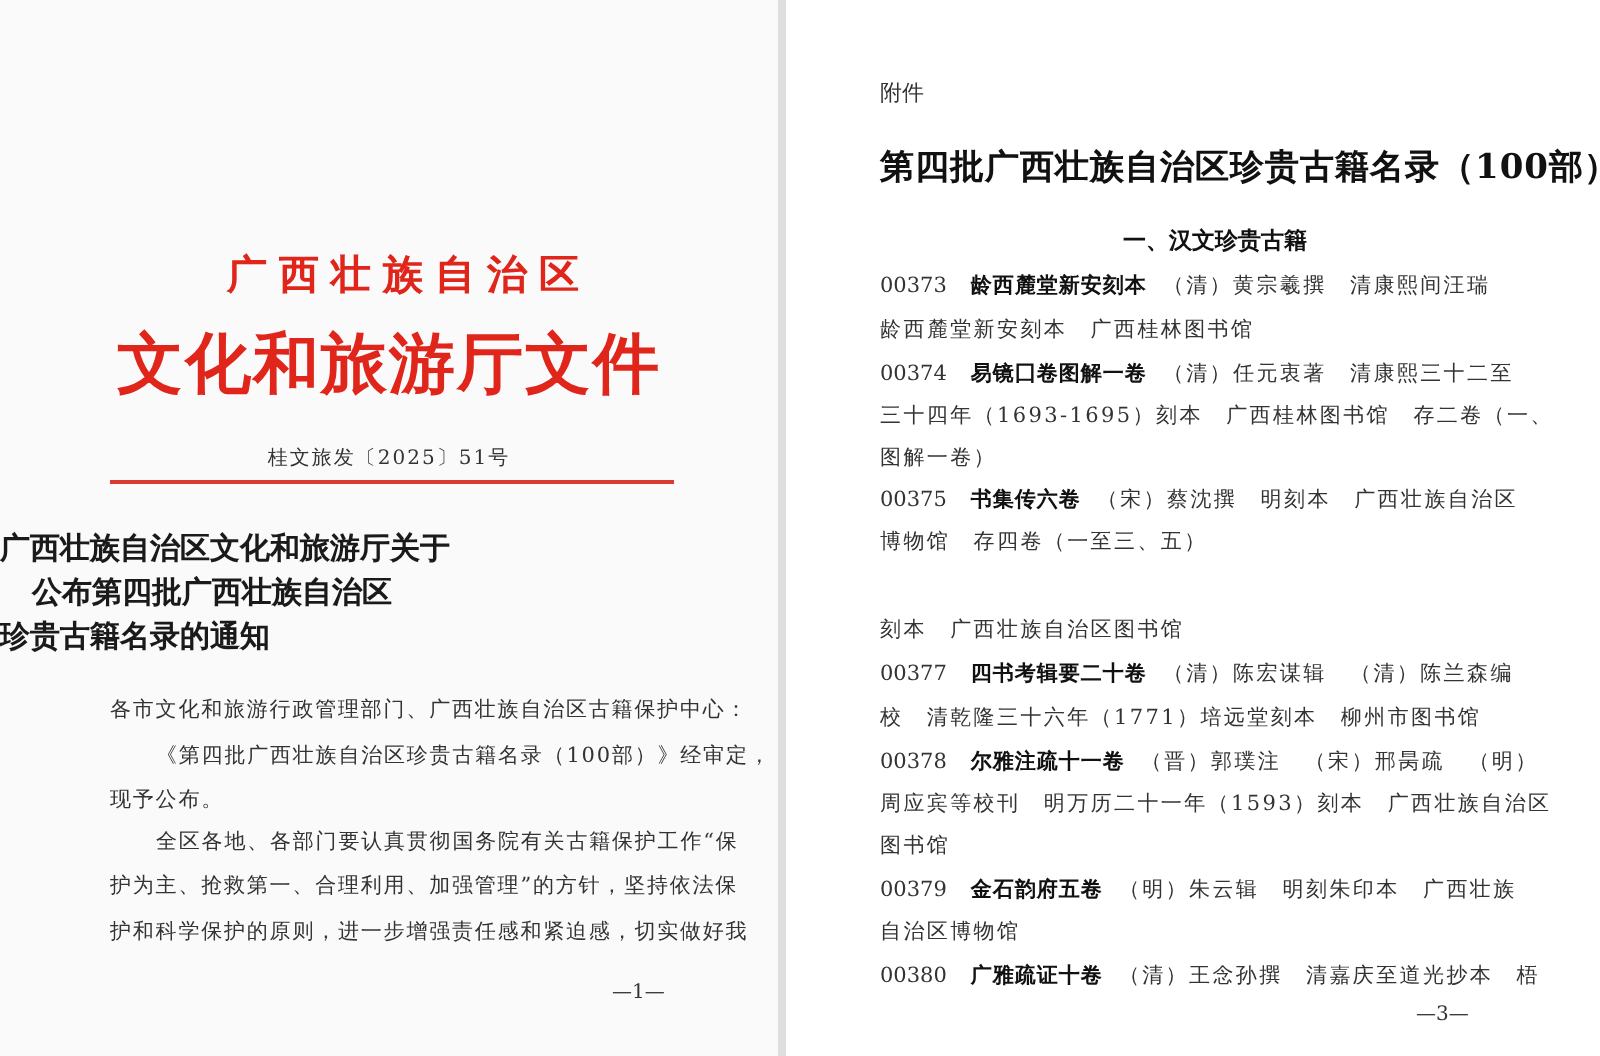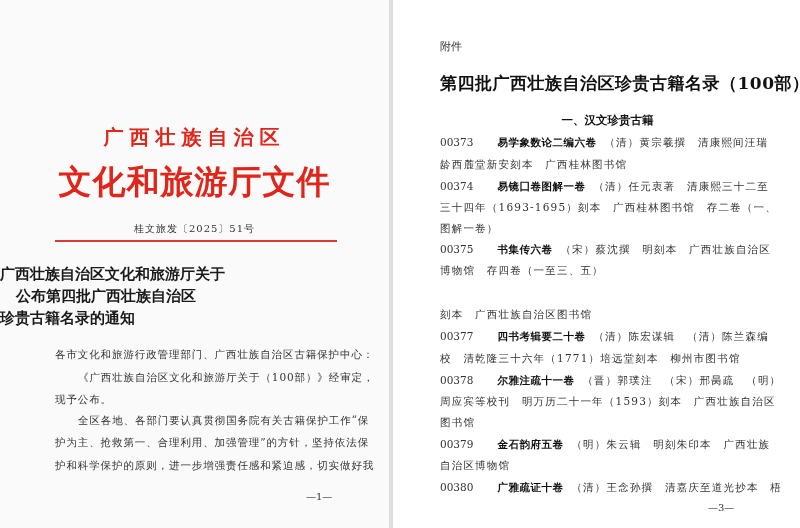--- a/index.html
+++ b/index.html
@@ -10,73 +10,73 @@
     color: #222;
   }
   .page { position: absolute; top: 0; height: 528px; }
   #page-left { left: 0; width: 389px; background: #fafafa; }
   #divider { position: absolute; left: 389px; top: 0; width: 4px; height: 528px; background: #dedede; }
   #page-right { left: 393px; width: 407px; background: #ffffff; }
   .abs { position: absolute; white-space: nowrap; }
 
   
   .red { color: #e0251b; }
-  #issuer-line1 { top: 124px; left: 0; width: 389px; text-align: center; font-size: 20px; letter-spacing: 6px; font-weight: bold; }
+  #issuer-line1 { top: 124px; left: 0; width: 389px; text-align: center; font-size: 20px; letter-spacing: 6px; font-weight: bold; padding-left: 10px; }
   #issuer-line2 { top: 160px; left: 0; width: 389px; text-align: center; font-size: 33px; font-weight: bold; letter-spacing: 1px; }
   #doc-number { top: 222px; left: 0; width: 389px; text-align: center; font-size: 10px; color: #333; letter-spacing: 1px; }
   #red-rule { position: absolute; top: 240px; left: 55px; width: 282px; height: 2px; background: #d93b30; }
   .notice-title { left: 0; width: 463px; text-align: left; font-size: 15px; font-weight: bold; color: #1a1a1a; }
   #nt1 { top: 265px; }
   #nt2 { top: 287px; margin-left: 16px; }
   #nt3 { top: 309px; }
   .body-line { left: 55px; font-size: 10.5px; color: #333; letter-spacing: 0.9px; }
   .indent { left: 78px; }
   #pn1 { top: 491px; left: 306px; font-size: 10px; color: #333; }
 
   
   #attach-label { top: 39px; left: 47px; font-size: 11px; color: #333; }
   #list-title { top: 72px; left: 47px; font-size: 17px; font-weight: bold; color: #111; letter-spacing: 0.5px; }
   #section-heading { top: 113px; left: 0; width: 407px; text-align: center; font-size: 11.5px; font-weight: bold; color: #111; padding-left: 22px; box-sizing: border-box; }
   .entry-line { left: 47px; font-size: 10.5px; color: #333; letter-spacing: 1.2px; }
-  .entry-id { letter-spacing: 0; margin-right: 24px; }
+  .entry-id { letter-spacing: 0; margin-right: 12px; }
   .entry-name { font-weight: bold; color: #111; margin-right: 8px; letter-spacing: 0.5px; }
   #pn3 { top: 502px; left: 315px; font-size: 10px; color: #333; }
 </style>
 </head>
 <body>
 
 <div class="page" id="page-left">
   <div class="abs red" id="issuer-line1">广西壮族自治区</div>
   <div class="abs red" id="issuer-line2">文化和旅游厅文件</div>
   <div class="abs" id="doc-number">桂文旅发〔2025〕51号</div>
   <div id="red-rule"></div>
 
   <div class="abs notice-title" id="nt1">广西壮族自治区文化和旅游厅关于</div>
   <div class="abs notice-title" id="nt2">公布第四批广西壮族自治区</div>
   <div class="abs notice-title" id="nt3">珍贵古籍名录的通知</div>
 
   <div class="abs body-line" style="top:348px">各市文化和旅游行政管理部门、广西壮族自治区古籍保护中心：</div>
-  <div class="abs body-line indent" style="top:371px">《广西壮族自治区文化和旅游厅关于（100部）》经审定，</div>
+  <div class="abs body-line indent" style="top:371px">《第四批广西壮族自治区珍贵古籍名录（100部）》经审定，</div>
   <div class="abs body-line" style="top:393px">现予公布。</div>
   <div class="abs body-line indent" style="top:414px">全区各地、各部门要认真贯彻国务院有关古籍保护工作“保</div>
   <div class="abs body-line" style="top:459px">护和科学保护的原则，进一步增强责任感和紧迫感，切实做好我</div>
   <div class="abs body-line" style="top:436px">护为主、抢救第一、合理利用、加强管理”的方针，坚持依法保</div>
 
   <div class="abs" id="pn1">—1—</div>
 </div>
 
 <div id="divider"></div>
 
 <div class="page" id="page-right">
   <div class="abs" id="attach-label">附件</div>
   <div class="abs" id="list-title">第四批广西壮族自治区珍贵古籍名录（100部）</div>
   <div class="abs" id="section-heading">一、汉文珍贵古籍</div>
 
   <div class="abs entry-line" style="top:136px">
-    <span class="entry-id">00373</span><span class="entry-name">易学象数论二编六卷</span><span>（清）黄宗羲撰　清康熙间汪瑞</span>
+    <span class="entry-id">00373</span><span class="entry-name">龄西麓堂新安刻本</span><span>（清）黄宗羲撰　清康熙间汪瑞</span>
   </div>
   <div class="abs entry-line" style="top:158px">龄西麓堂新安刻本　广西桂林图书馆</div>
 
   <div class="abs entry-line" style="top:180px">
     <span class="entry-id">00374</span><span class="entry-name">易镜囗卷图解一卷</span><span>（清）任元衷著　清康熙三十二至</span>
   </div>
   <div class="abs entry-line" style="top:201px">三十四年（1693-1695）刻本　广西桂林图书馆　存二卷（一、</div>
   <div class="abs entry-line" style="top:222px">图解一卷）</div>
 
   <div class="abs entry-line" style="top:243px">

